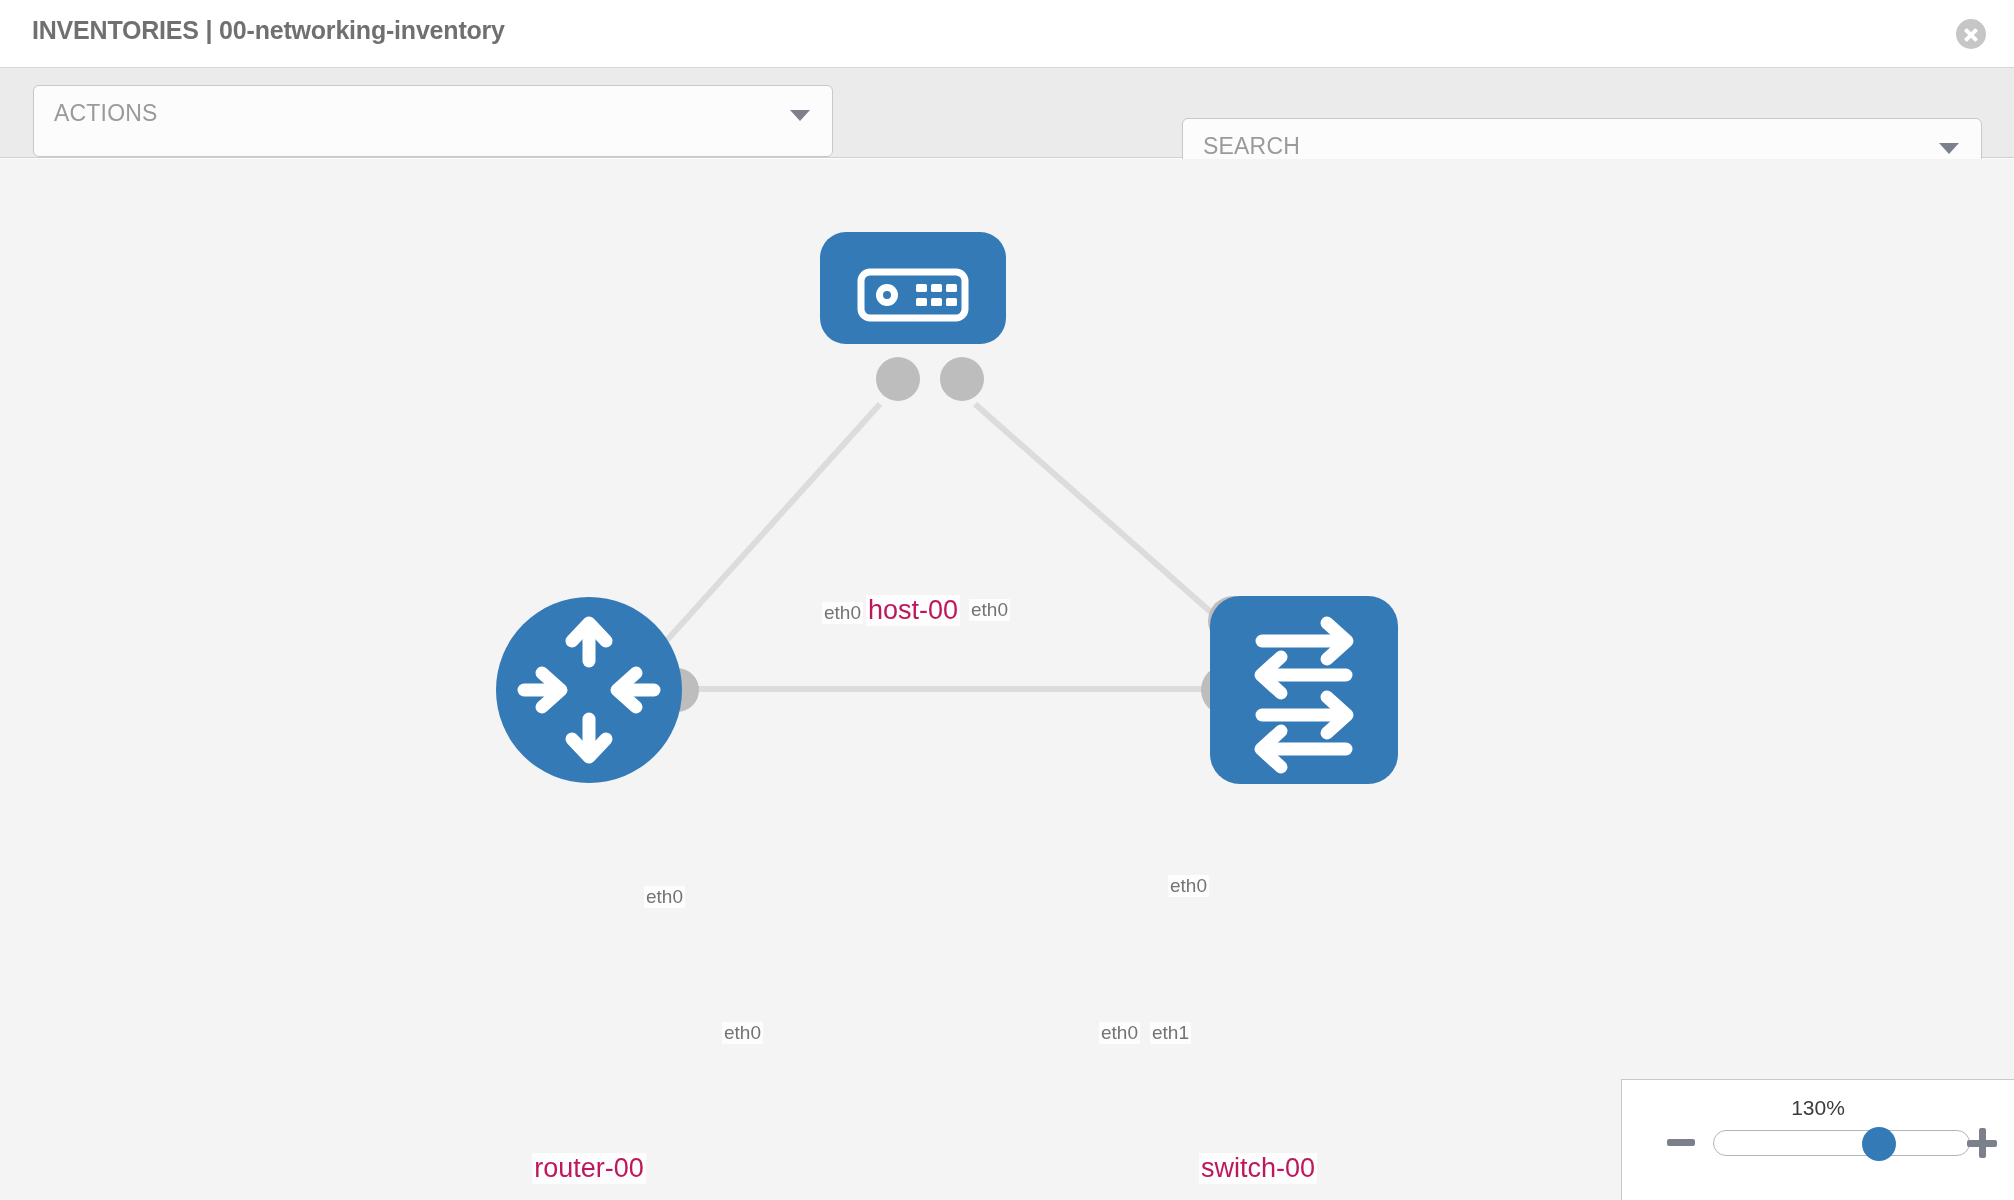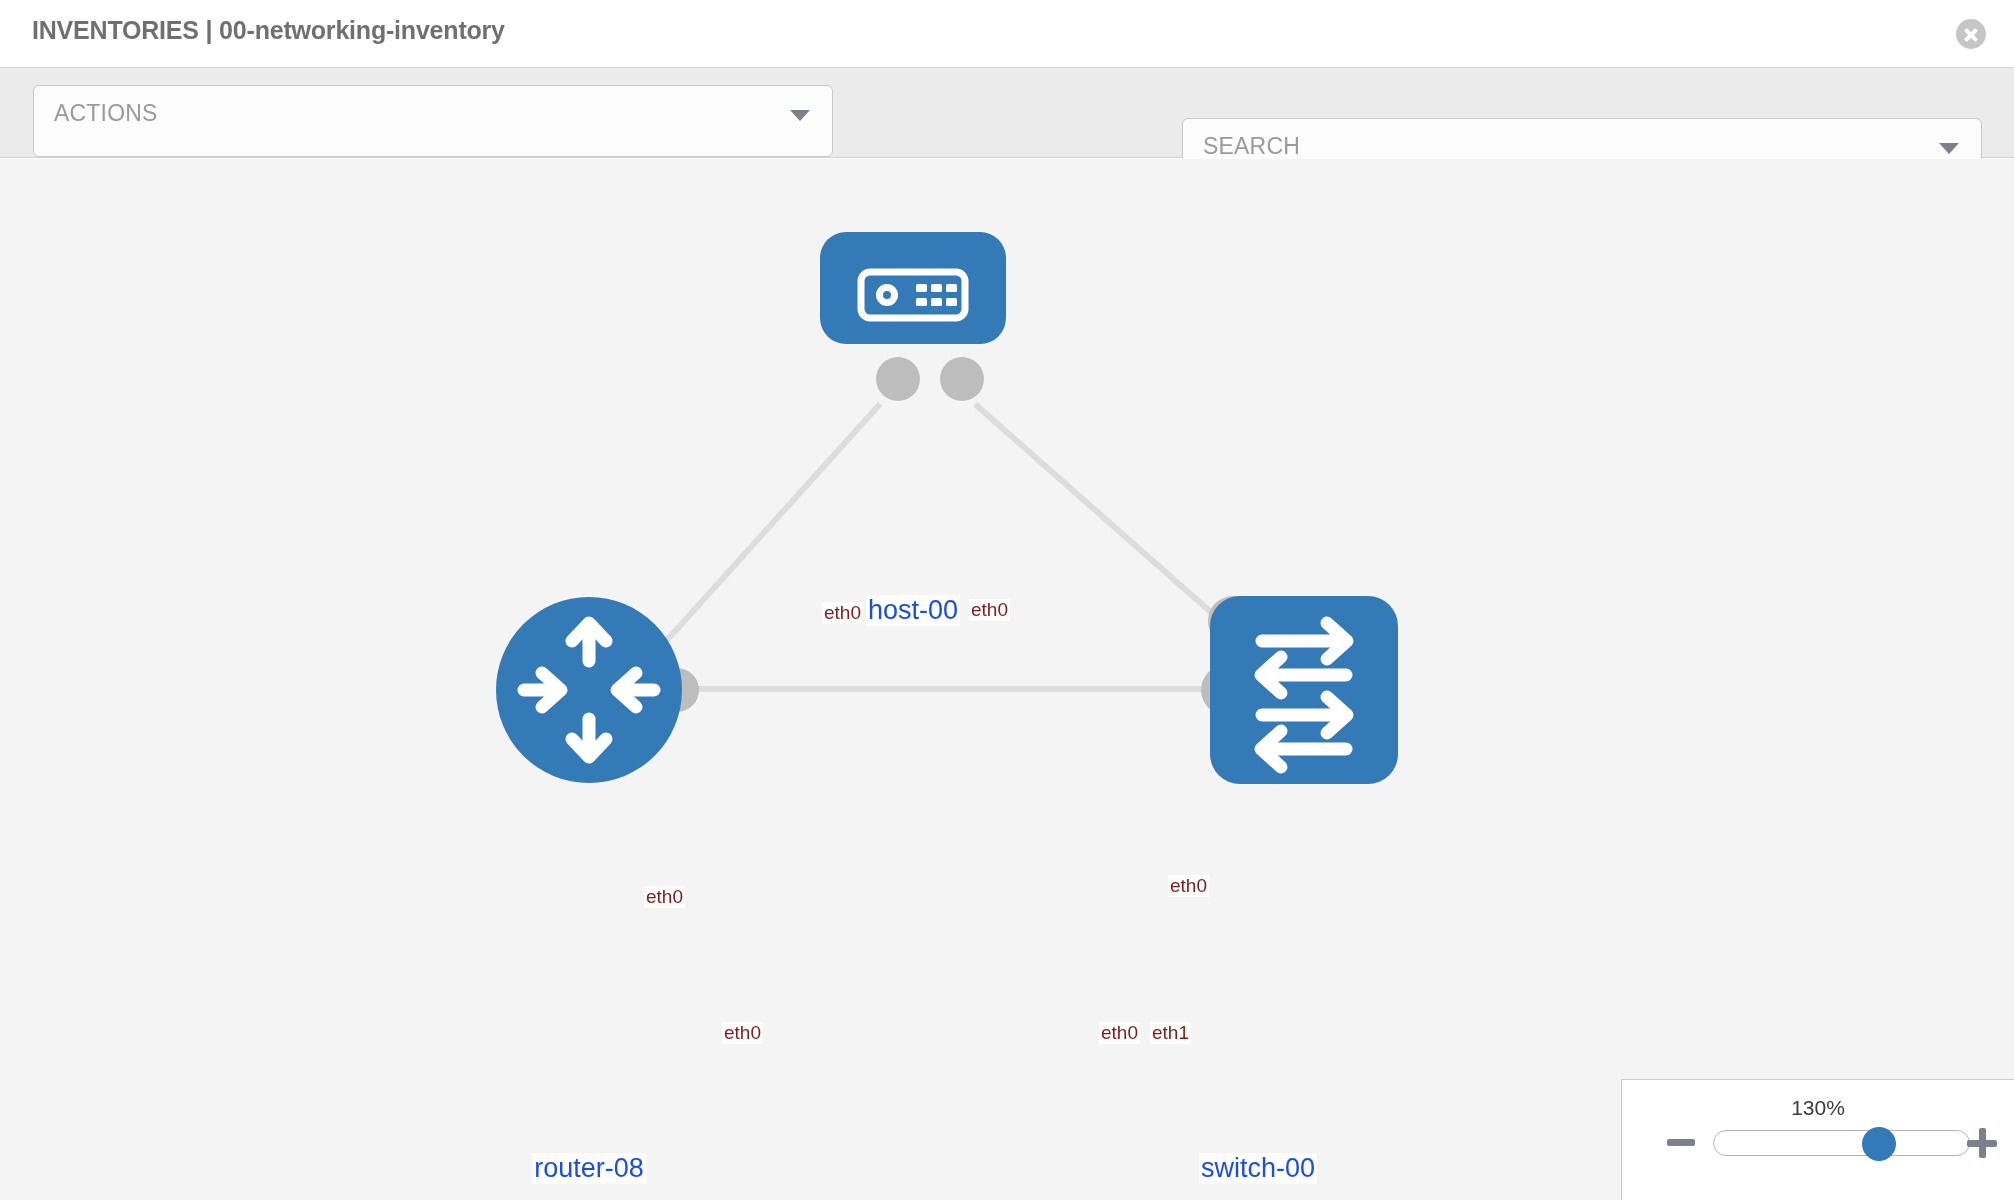--- a/index.html
+++ b/index.html
@@ -86,29 +86,29 @@
     position: absolute; left: 0; top: 159px;
     width: 2014px; height: 1041px;
     background: #f4f4f4;
     overflow: hidden;
   }
   .topology-svg { position: absolute; left: 0; top: 0; }
 
   
   .node-label {
     position: absolute;
-    font-size: 27px; color: #1d4ed8;
+    font-size: 27px; color: #be185d;
     background: #fdfdfd;
     white-space: nowrap;
     transform: translateX(-50%);
     padding: 0 2px;
   }
   .port-label {
     position: absolute;
-    font-size: 19px; color: #7f1d1d;
+    font-size: 19px; color: #737373;
     background: #fdfdfd;
     white-space: nowrap;
     padding: 0 2px;
   }
 
   
   .zoom-widget {
     position: absolute; left: 1621px; top: 1079px;
     width: 393px; height: 121px;
     background: #ffffff;
@@ -261,21 +261,21 @@
 
     <div class="port-label" style="left:822px; top:443px;">eth0</div>
     <div class="port-label" style="left:969px; top:440px;">eth0</div>
     <div class="port-label" style="left:644px; top:727px;">eth0</div>
     <div class="port-label" style="left:1168px; top:716px;">eth0</div>
     <div class="port-label" style="left:722px; top:863px;">eth0</div>
     <div class="port-label" style="left:1099px; top:863px;">eth0</div>
     <div class="port-label" style="left:1114px; top:863px;margin-left:36px;">eth1</div>
 
     <div class="node-label" style="left:913px;  top:436px;">host-00</div>
-    <div class="node-label" style="left:589px;  top:994px;">router-08</div>
+    <div class="node-label" style="left:589px;  top:994px;">router-00</div>
     <div class="node-label" style="left:1236px; top:994px;margin-left:22px;">switch-00</div>
 
     <div class="zoom-widget" style="left:1621px; top:920px;">
       <div class="zoom-percent">130%</div>
       <div class="zoom-minus"></div>
       <div class="zoom-track">
         <div class="zoom-thumb"></div>
       </div>
       <div class="zoom-plus">
         <div class="pv"></div>

